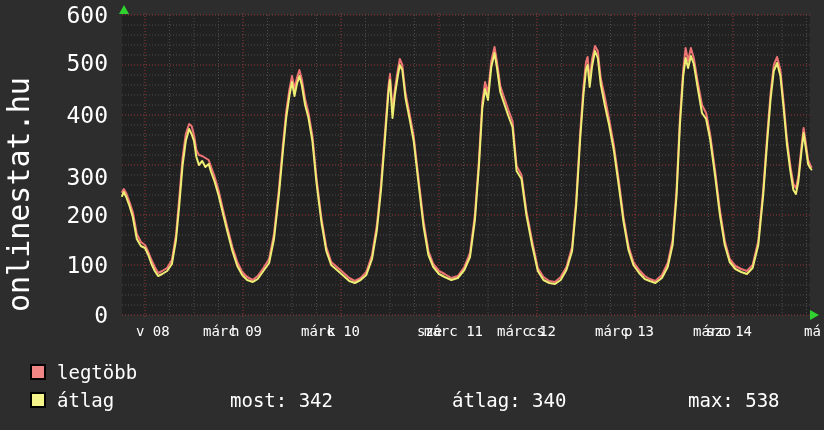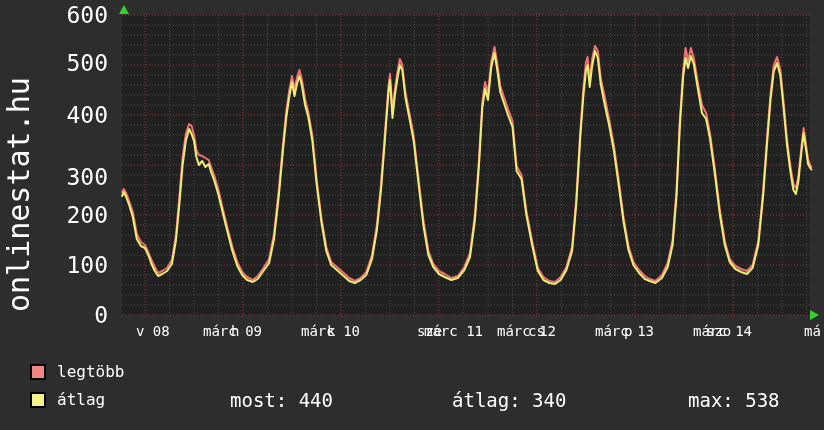--- a/index.html
+++ b/index.html
@@ -19,21 +19,21 @@
     font-size:23px;line-height:20px;white-space:pre;
   }
   .xlab{
     position:absolute;top:321px;font-size:14px;line-height:20px;white-space:pre;
   }
   .legend-row{position:absolute;left:30px;}
   .swatch{
     position:absolute;width:12px;height:12px;border:2px solid #000;
   }
   .legend-text{
-    position:absolute;left:27px;top:-3px;font-size:16px;line-height:22px;white-space:pre;
+    position:absolute;left:27px;top:-3px;font-size:19px;line-height:22px;white-space:pre;
   }
   .stat{
     position:absolute;top:389px;font-size:19px;line-height:22px;white-space:pre;
   }
 </style>
 </head>
 <body>
 
 <div class="screen">
 
@@ -140,17 +140,17 @@
       <div class="legend-row" style="top: 364px;">
         <span class="swatch" style="background: rgb(239, 133, 133);"></span>
         <span class="legend-text">legtöbb</span>
       </div>
       <div class="legend-row" style="top: 392px;">
         <span class="swatch" style="background: rgb(244, 244, 138);"></span>
         <span class="legend-text">átlag</span>
       </div>
     </div>
 
-  <span class="stat" style="left:230px">most: 440</span>
+  <span class="stat" style="left:230px">most: 342</span>
   <span class="stat" style="left:452px">átlag: 340</span>
   <span class="stat" style="left:688px">max: 538</span>
 
 </div>
 
 </body></html>

